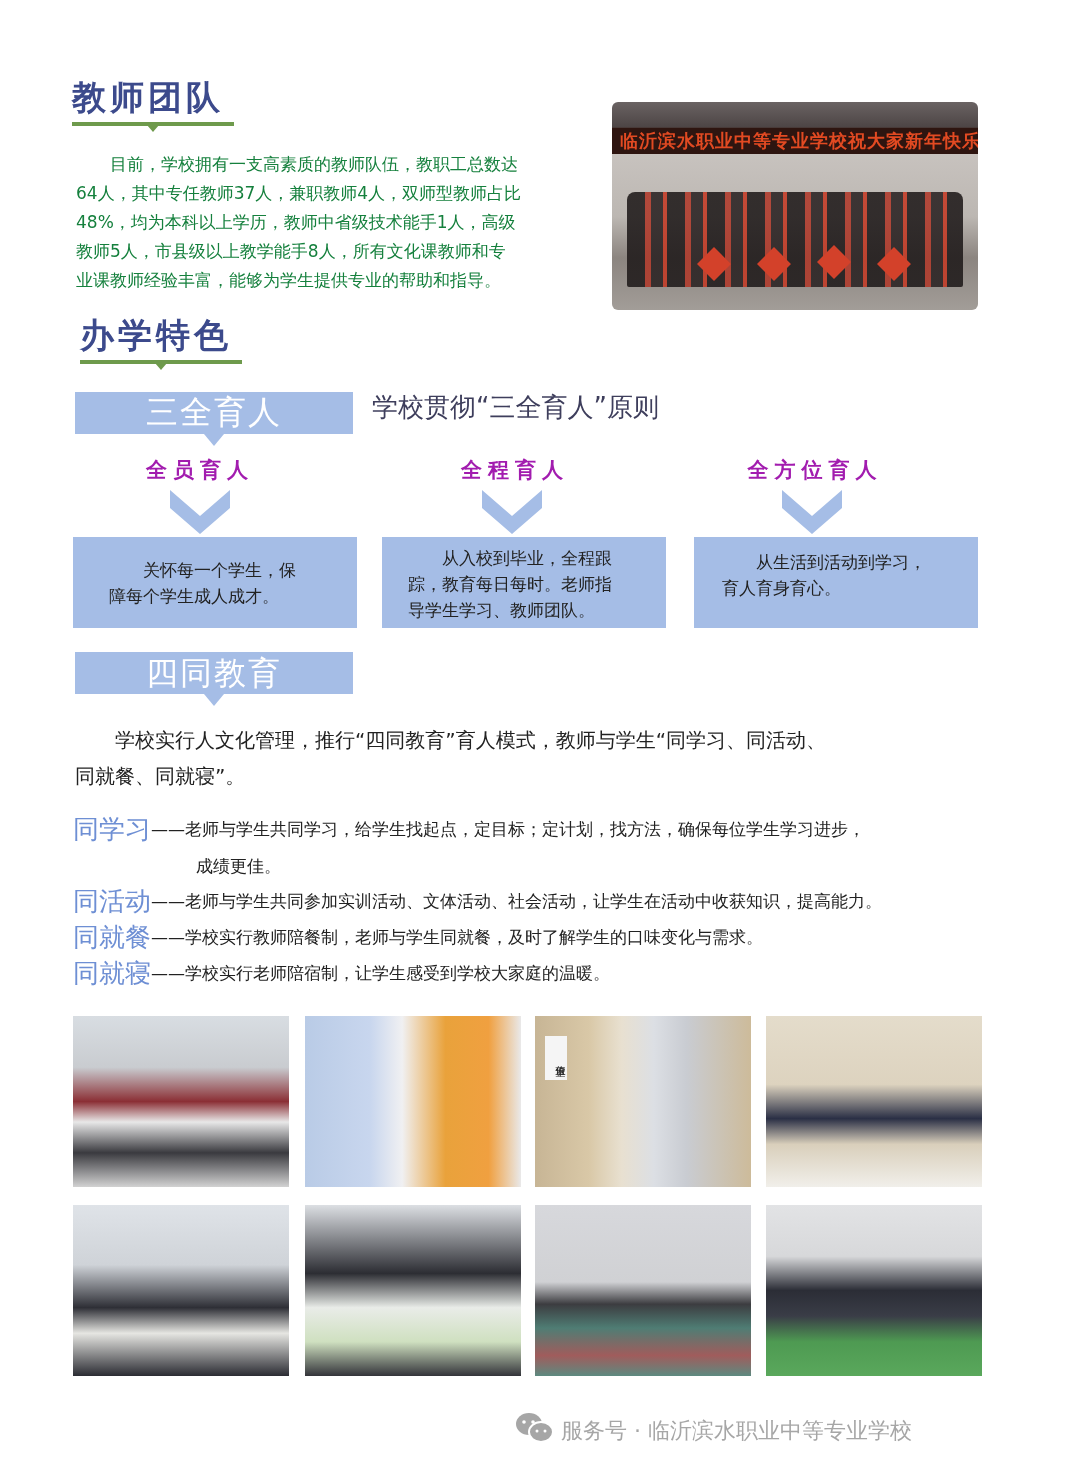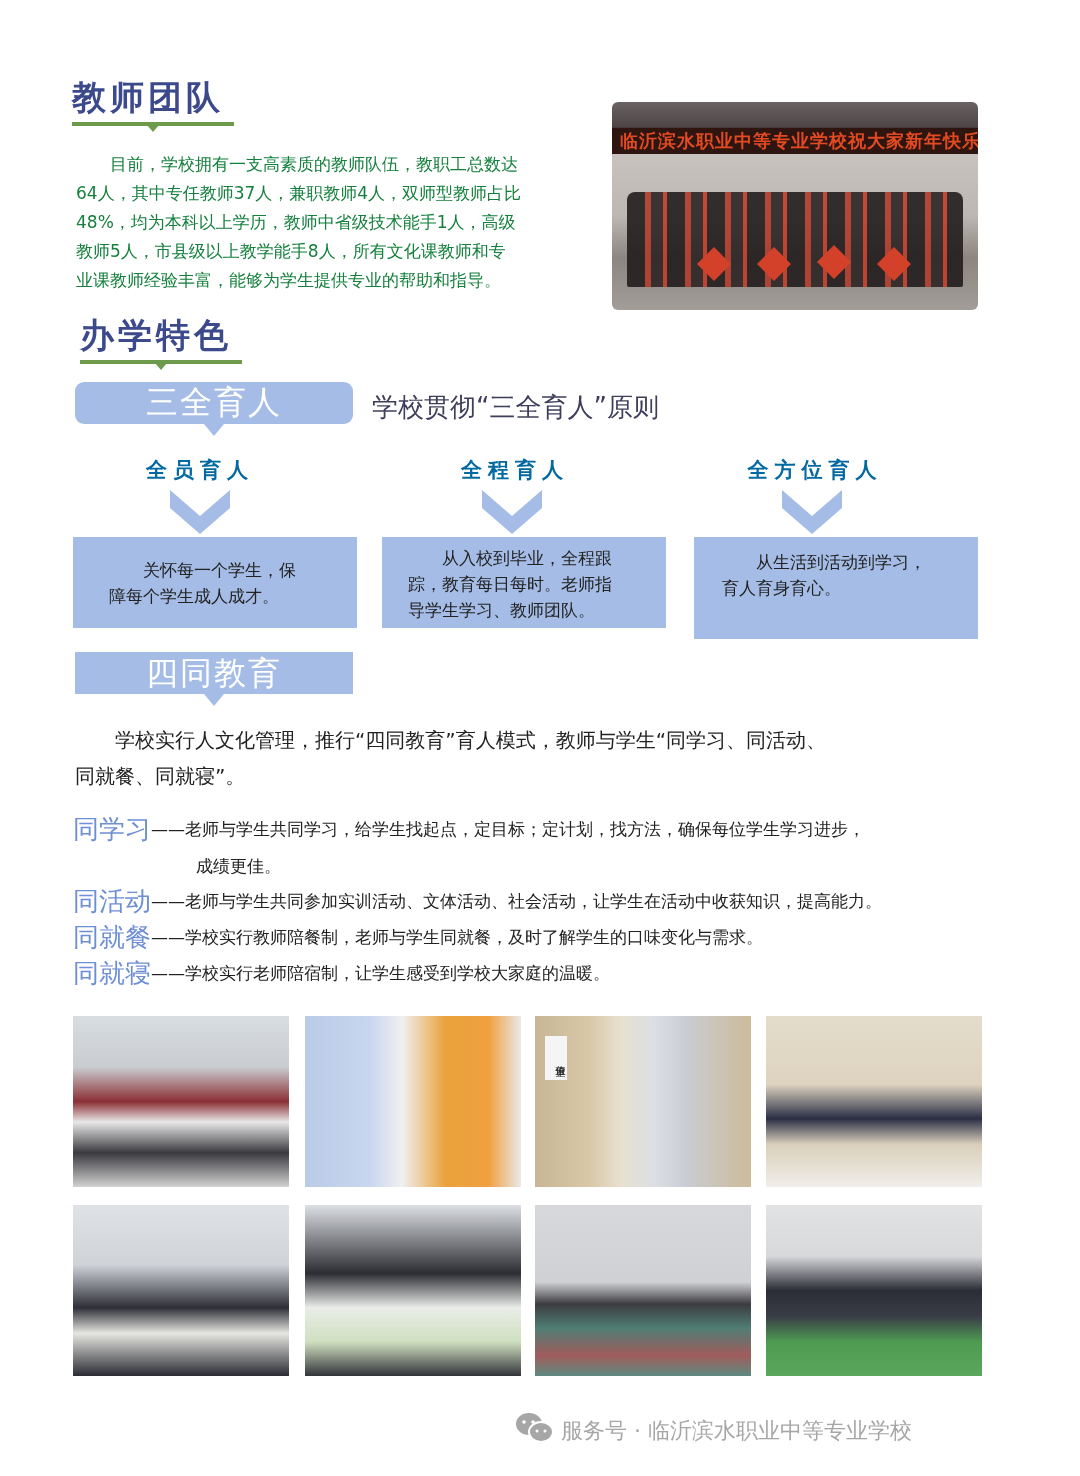--- a/index.html
+++ b/index.html
@@ -23,21 +23,21 @@
   .people { position:absolute; left:15px; right:15px; top:90px; height:95px;
             background:repeating-linear-gradient(90deg,#1f1a1a 0 18px,#b0392a 18px 24px,#2a2222 24px 36px,#c33a25 36px 40px); opacity:.88; border-radius:8px 8px 2px 2px;}
   .knot { position:absolute; width:24px; height:24px; background:#d3412a; transform:rotate(45deg); }
 
   
   .blue-tab { position:absolute; background:#a5bde6; color:#fff; font-size:32px; text-align:center; letter-spacing:2px; }
   .blue-tab::after { content:""; position:absolute; left:50%; margin-left:-10px; bottom:-12px;
     border-left:10px solid transparent; border-right:10px solid transparent; border-top:12px solid #a5bde6; }
   .subline { position:absolute; font-size:26px; color:#3e3e5c; }
 
-  .pillar-title { position:absolute; font-size:21px; font-weight:bold; color:#0369a1; letter-spacing:6px; text-align:center; }
+  .pillar-title { position:absolute; font-size:21px; font-weight:bold; color:#a21caf; letter-spacing:6px; text-align:center; }
   .chevron { position:absolute; width:60px; height:44px; }
   .pillar-box { position:absolute; background:#a5bde6; font-size:17px; line-height:26px; color:#222; box-sizing:border-box; }
 
   .four-row { position:absolute; font-size:17px; color:#222; white-space:nowrap; }
   .four-key { font-size:26px; color:#6e8fd4; vertical-align:-3px; }
 
   .grid-photo { position:absolute; width:216px; height:171px; overflow:hidden; }
 
   .footer { position:absolute; left:515px; top:1412px; font-size:22px; color:#a6a6a6; white-space:nowrap; }
   .footer .wx { display:inline-block; vertical-align:-6px; margin-right:6px; }
@@ -61,21 +61,21 @@
   <div class="people"></div>
   <div class="knot" style="left:90px;top:150px;"></div>
   <div class="knot" style="left:150px;top:150px;"></div>
   <div class="knot" style="left:210px;top:148px;"></div>
   <div class="knot" style="left:270px;top:150px;"></div>
 </div>
 
 <div class="sec-title" style="left:80px;top:318px;">办学特色</div>
 <div class="sec-underline" style="left:80px;top:360px;width:162px;"></div>
 
-<div class="blue-tab" style="left:75px;top:382px;width:278px;height:42px;line-height:40px;border-radius:9px;">三全育人</div>
+<div class="blue-tab" style="left:75px;top:392px;width:278px;height:42px;line-height:40px;">三全育人</div>
 <div class="subline" style="left:372px;top:390px;">学校贯彻“三全育人”原则</div>
 
 <div class="pillar-title" style="left:110px;top:456px;width:180px;">全员育人</div>
 <svg class="chevron" style="left:170px;top:490px;" viewBox="0 0 60 44">
     <polygon points="0,0 30,26 60,0 60,18 30,44 0,18" fill="#a5bde6"></polygon>
   </svg>
 <div class="pillar-box" style="left:73px;top:537px;width:284px;height:91px;padding:20px 0 0 36px;">
   <div style="text-indent:2em;">关怀每一个学生，保</div>
   <div>障每个学生成人成才。</div>
 </div>
@@ -87,21 +87,21 @@
 <div class="pillar-box" style="left:382px;top:537px;width:284px;height:91px;padding:8px 0 0 26px;">
   <div style="text-indent:2em;">从入校到毕业，全程跟</div>
   <div>踪，教育每日每时。老师指</div>
   <div>导学生学习、教师团队。</div>
 </div>
 
 <div class="pillar-title" style="left:720px;top:456px;width:190px;">全方位育人</div>
 <svg class="chevron" style="left:782px;top:490px;" viewBox="0 0 60 44">
     <polygon points="0,0 30,26 60,0 60,18 30,44 0,18" fill="#a5bde6"></polygon>
   </svg>
-<div class="pillar-box" style="left:694px;top:537px;width:284px;height:102px;padding:12px 0 0 28px;">
+<div class="pillar-box" style="left:694px;top:537px;width:284px;height:91px;padding:12px 0 0 28px;">
   <div style="text-indent:2em;">从生活到活动到学习，</div>
   <div>育人育身育心。</div>
 </div>
 
 <div class="blue-tab" style="left:75px;top:652px;width:278px;height:42px;line-height:42px;">四同教育</div>
 
 <div class="body-text" style="left:75px;top:722px;width:900px;font-size:20px;line-height:36px;color:#222;">
   <div class="indent">学校实行人文化管理，推行“四同教育”育人模式，教师与学生“同学习、同活动、</div>
   <div>同就餐、同就寝”。</div>
 </div>

